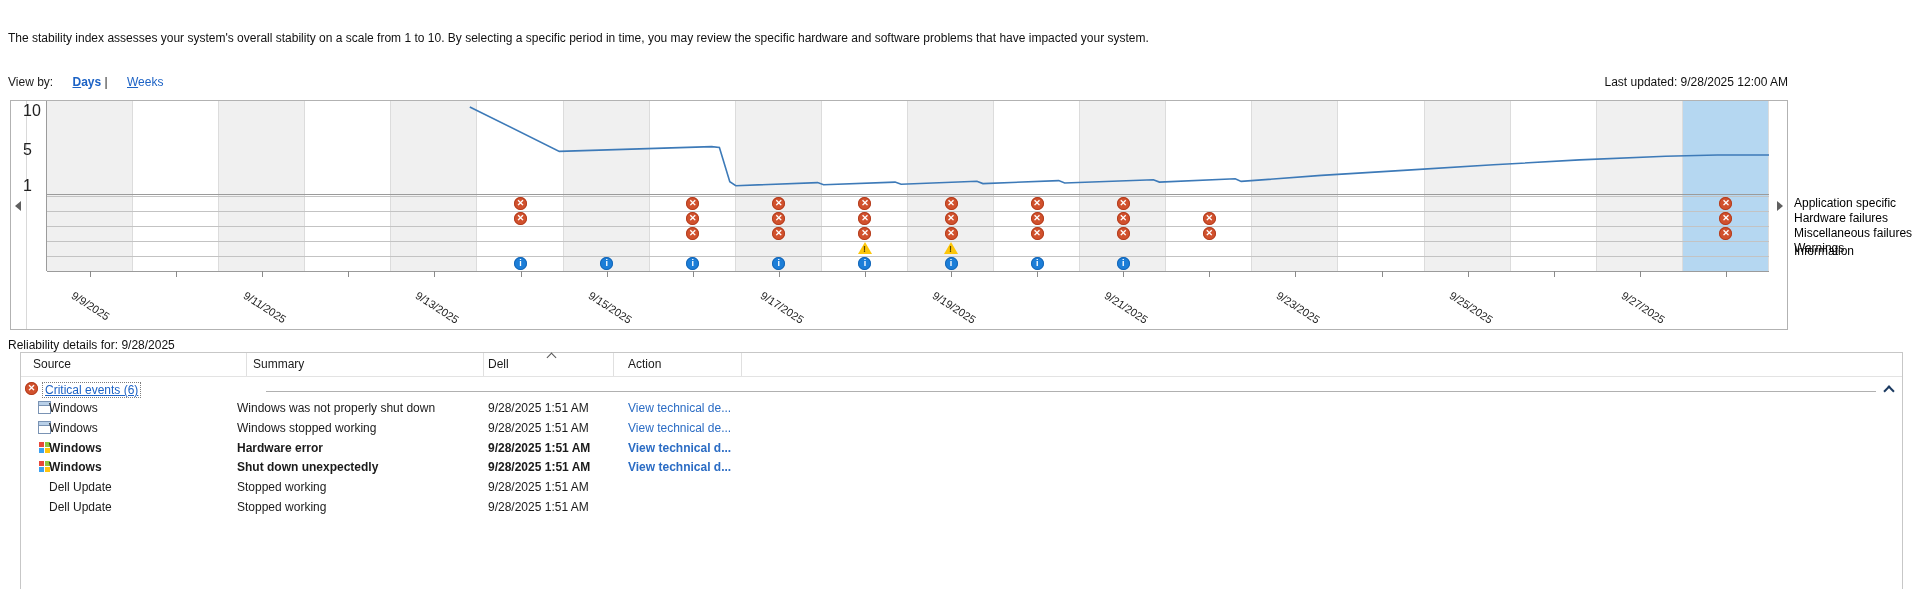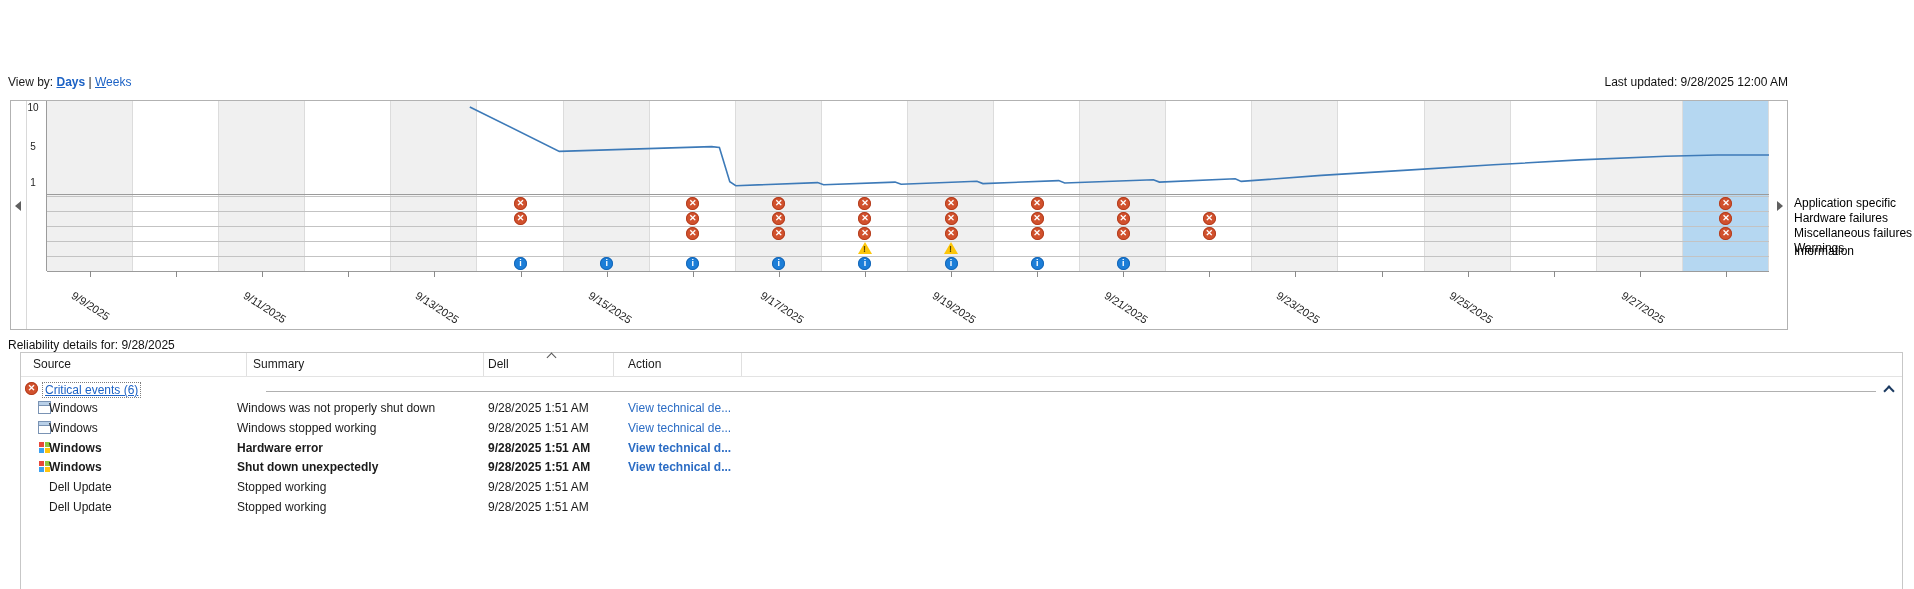--- a/index.html
+++ b/index.html
@@ -2,34 +2,34 @@
 <html><head>
 <meta charset="utf-8">
 <style>
   * { margin:0; padding:0; box-sizing:border-box; }
   body { background:#fff; font-family:"Liberation Sans", sans-serif; color:#1a1a1a; }
   #root { position:relative; width:1914px; height:589px; background:#fff; overflow:hidden; }
   .abs { position:absolute; }
   #page-title { left:8px; top:4px; font-size:15px; color:#31619f; white-space:nowrap; }
   #page-desc { left:8px; top:31px; font-size:12px; color:#111; white-space:nowrap; }
   #viewbar { left:8px; top:75px; font-size:12px; white-space:nowrap; }
-  .link { color:#1c62c5; cursor:pointer; }
+  .link { color:#1c62c5; cursor:pointer;margin-left:16px; }
   #days-link { font-weight:bold; }
   #viewbar u { text-decoration:underline; }
   #last-updated { top:75px; right:126px; font-size:12px; color:#111; white-space:nowrap; }
 
   #chart-box { left:10px; top:100px; width:1778px; height:230px; border:1px solid #b2b2b2; background:#fff; }
   .col { position:absolute; top:0; height:170px; border-right:1px solid #dcdcdc; }
   .col.even { background:#f0f0f0; }
   .col.odd { background:#ffffff; }
   .col.selected { background:#b5d7f1 !important; }
   .hline { position:absolute; height:1px; background:#c3c3c3; }
   .hline.heavy { background:#9b9b9b; }
   .vline { position:absolute; width:1px; background:#d9d9d9; }
-  .ylab { position:absolute; width:20px; text-align:center; font-size:10px; color:#222; }
+  .ylab { position:absolute; width:20px; text-align:left; font-size:16px; color:#222; }
   .tick { position:absolute; width:1px; height:6px; background:#8a8a8a; }
   .xlab { position:absolute; font-size:11px; color:#222; white-space:nowrap; transform:rotate(33deg); transform-origin:0 0; }
   .cicon { position:absolute; width:13px; height:13px; border-radius:50%; color:#fff; font-size:9px; font-weight:bold; line-height:13px; text-align:center; }
   .cicon.error { background:#d1512d; box-shadow:inset 0 0 0 1px #b23c1d; }
   .cicon.info { background:#1c7ed8; box-shadow:inset 0 0 0 1px #1565b5; }
   .wicon { position:absolute; width:0; height:0; border-left:7px solid transparent; border-right:7px solid transparent; border-bottom:12px solid #fdc609; }
   .wicon:after { content:"!"; position:absolute; left:-2px; top:2px; font-size:9px; font-weight:bold; color:#5a4500; }
   .arrow-l { position:absolute; width:0; height:0; border-top:5px solid transparent; border-bottom:5px solid transparent; border-right:6px solid #5f5f5f; }
   .arrow-r { position:absolute; width:0; height:0; border-top:5px solid transparent; border-bottom:5px solid transparent; border-left:6px solid #5f5f5f; }
   .legend-lab { position:absolute; left:1794px; font-size:12px; color:#000; white-space:nowrap; }
@@ -61,20 +61,21 @@
   .ico-winlogo .q2{ left:7px; top:1px; background:#8cc63f; }
   .ico-winlogo .q3{ left:1px; top:7px; background:#3aa0f0; }
   .ico-winlogo .q4{ left:7px; top:7px; background:#ffc40d; }
   .ico-dell { background:#2472b8; border-radius:50%; position:relative; }
   .ico-dell i { position:absolute; left:3px; top:3px; width:7px; height:7px; border:2px solid #fff; border-radius:50%; }
 </style>
 </head>
 <body>
 
 <div id="root">
+  <div id="page-desc" class="abs">The stability index assesses your system's overall stability on a scale from 1 to 10. By selecting a specific period in time, you may review the specific hardware and software problems that have impacted your system.</div>
 
   <div id="viewbar" class="abs">
     <span>View by:</span>
     <span class="link accesskey" id="days-link"><u>D</u>ays</span>
     <span>|</span>
     <span class="link accesskey" id="weeks-link"><u>W</u>eeks</span>
   </div>
   <div id="last-updated" class="abs">Last updated: 9/28/2025 12:00 AM</div>
 
   <div id="chart-box" class="abs">

